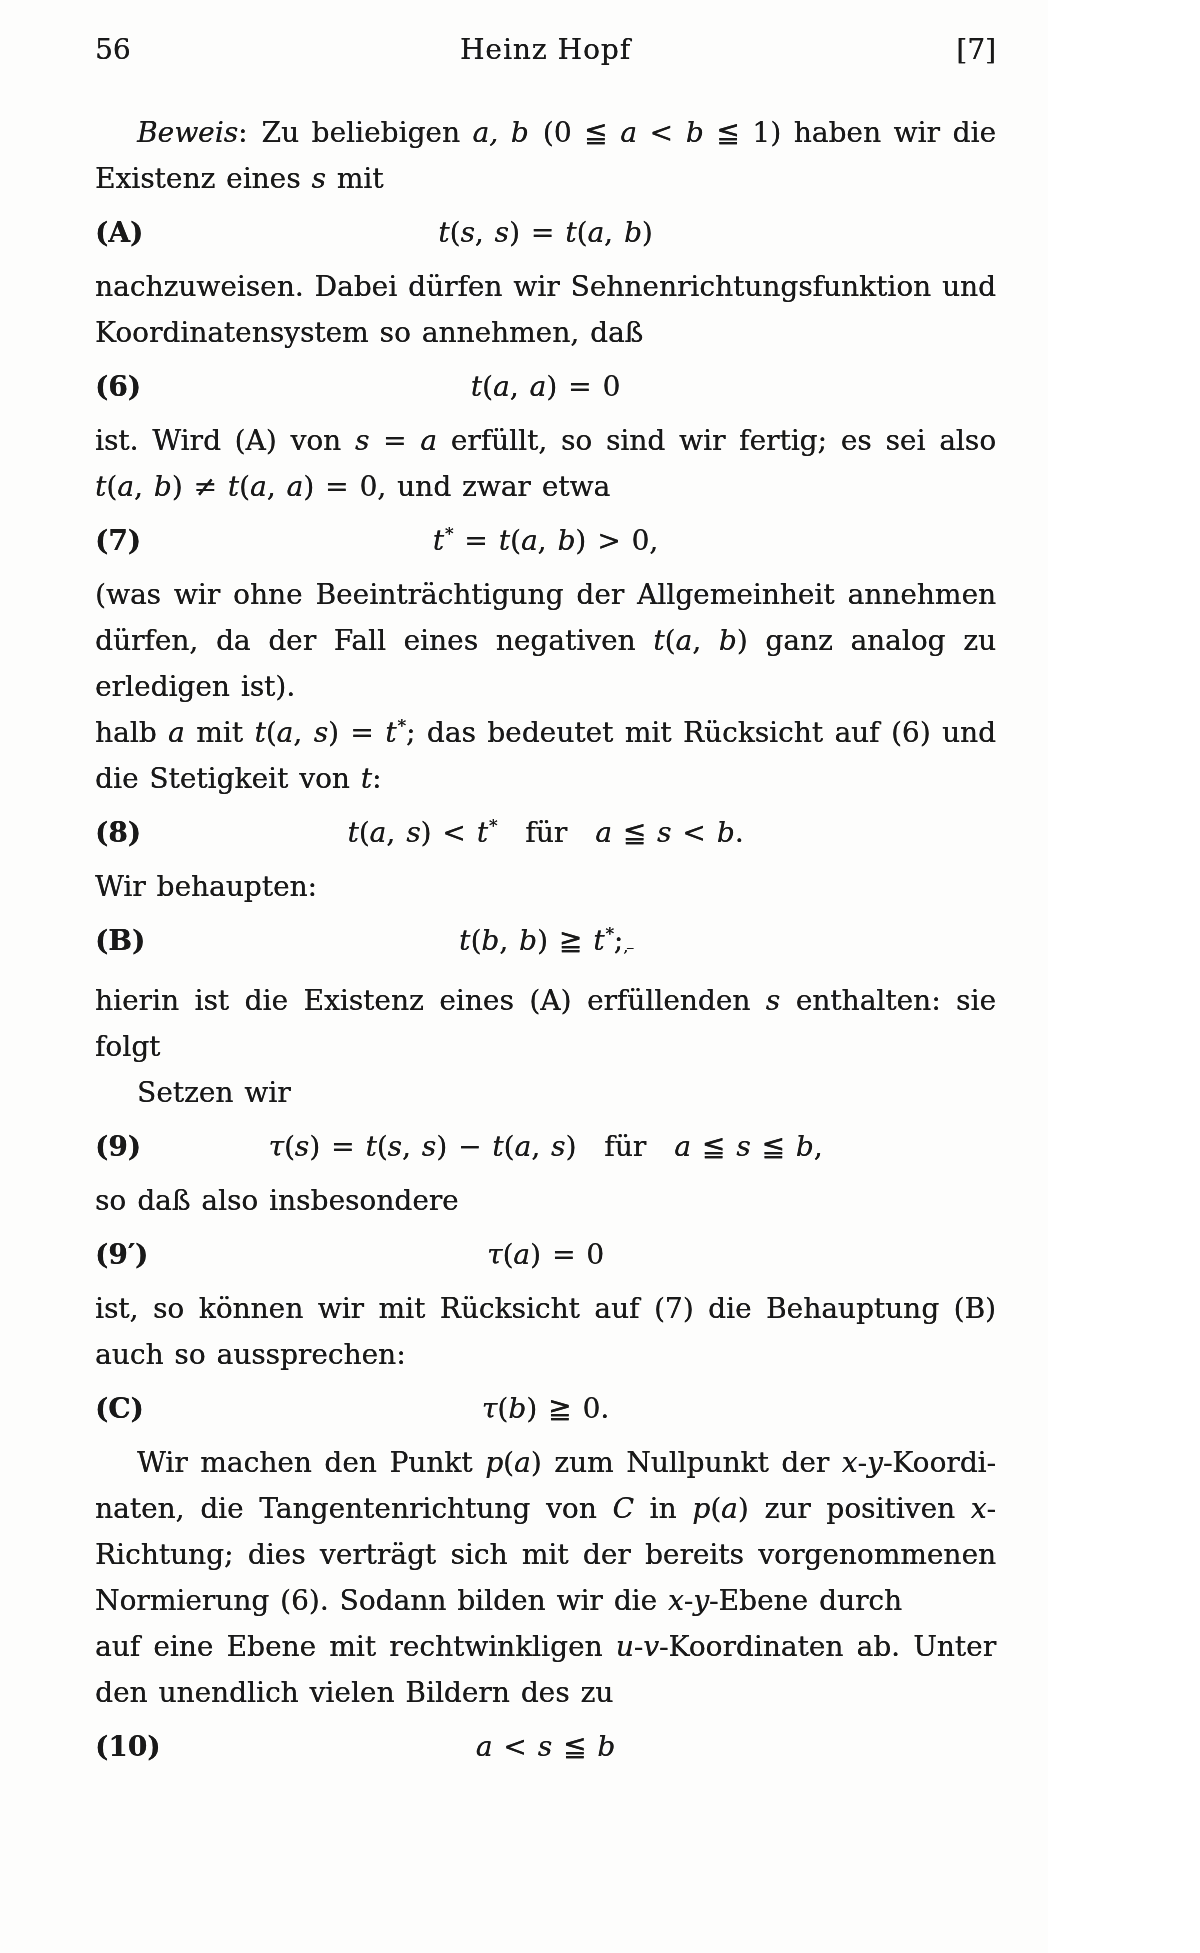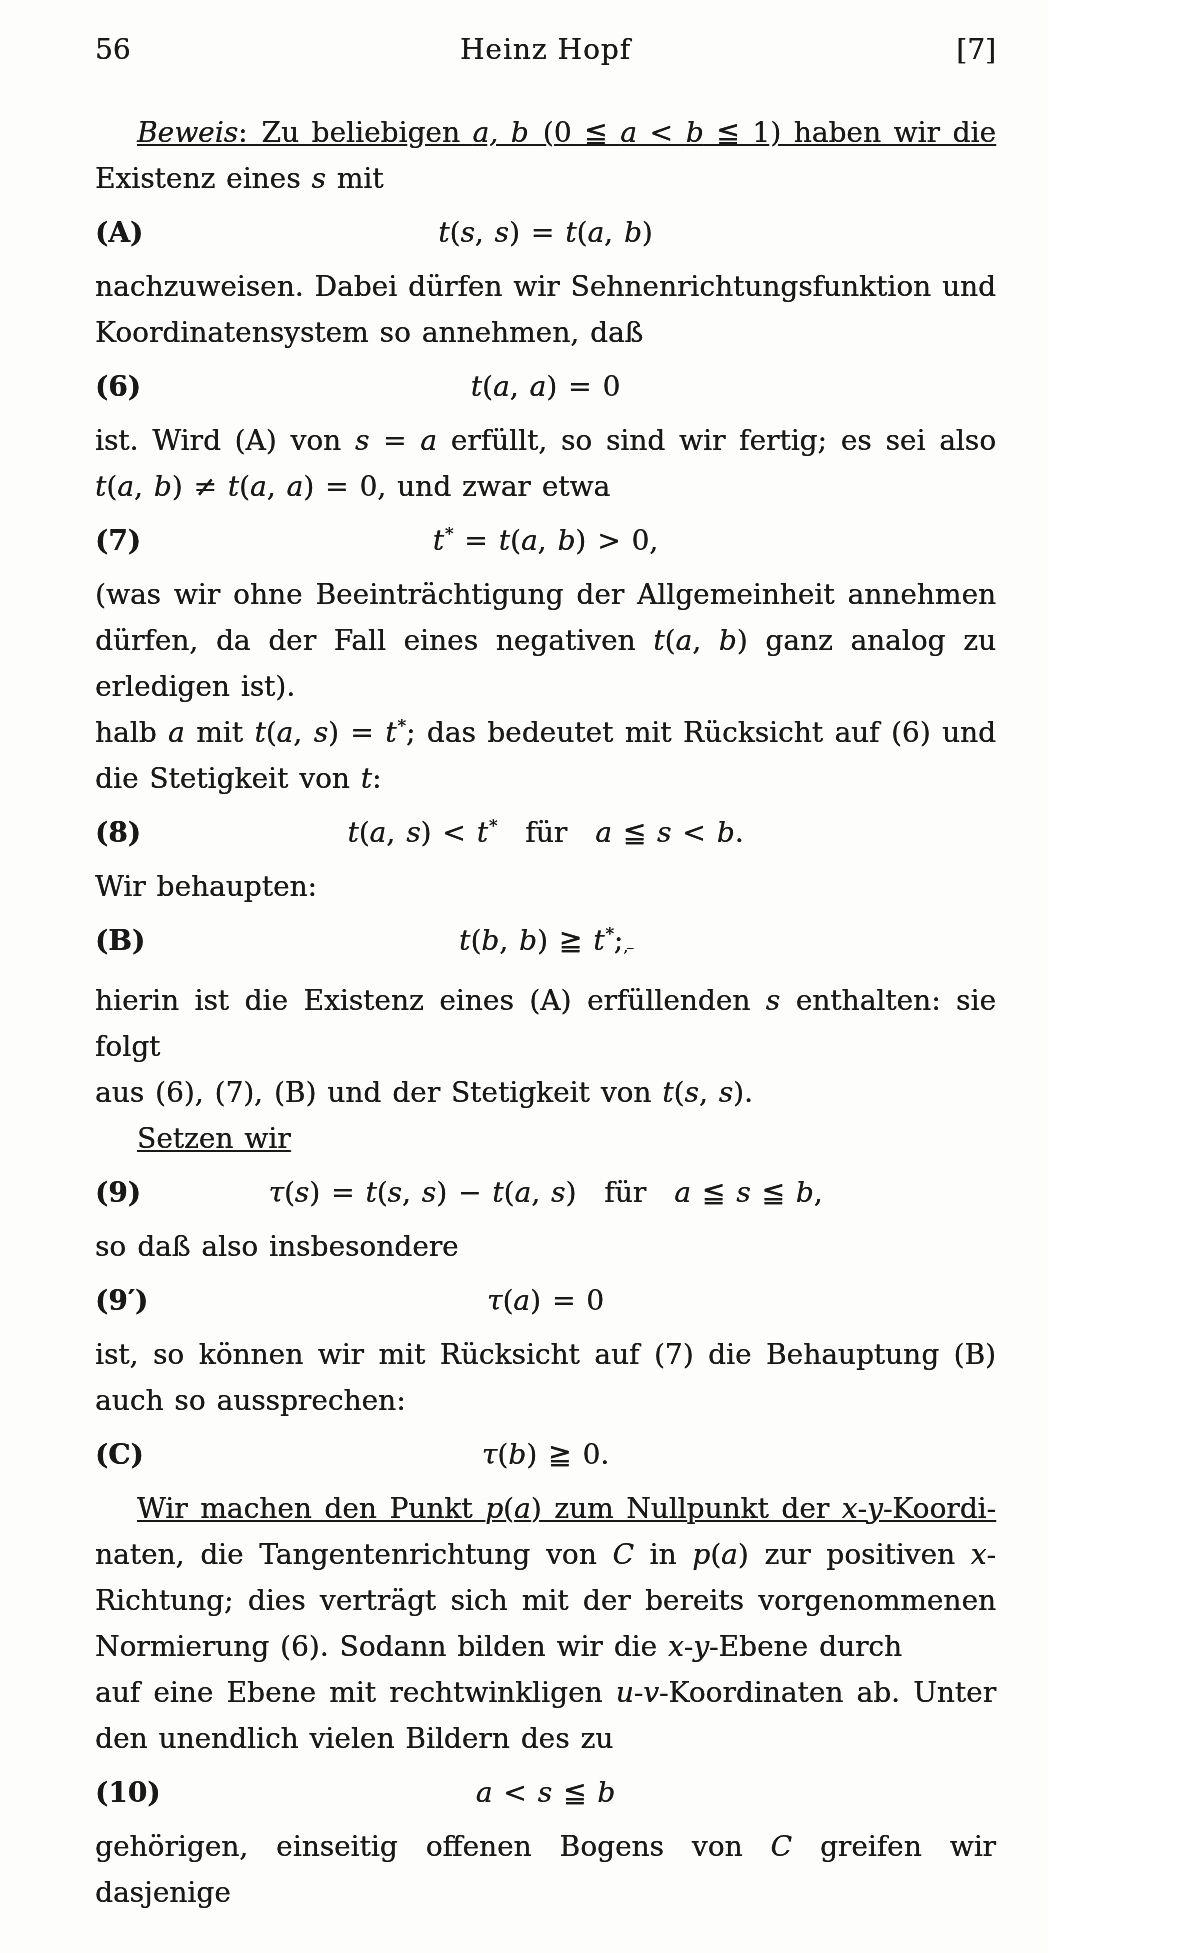--- a/index.html
+++ b/index.html
@@ -22,21 +22,21 @@
   .h-side{width:150px;}
   .h-title{flex:1;text-align:center;font-weight:normal;letter-spacing:1px;}
   .h-ref{width:150px;text-align:right;}
   .ln{
     font-size:28px;line-height:46px;
     text-align:justify;text-align-last:justify;
     word-spacing:2px;
     white-space:normal;
   }
   .ln.end{text-align-last:left;}
-  .ln.ind{text-indent:42px;text-decoration:underline;}
+  .ln.ind{text-indent:42px;}
   .eq{
     position:relative;
     font-size:28px;line-height:46px;
     margin:8px 0;
     text-align:center;
     word-spacing:2px;
   }
   .eqlabel{
     position:absolute;left:0;top:0;
     font-weight:bold;
@@ -83,21 +83,20 @@
     <div class="eq">
       <span class="eqlabel">(8)</span>
       <span class="eqbody"><span class="it">t</span><span>(</span><span class="it">a</span><span>, </span><span class="it">s</span><span>) &lt; </span><span class="it">t</span><sup>*</sup><span> für </span><span class="it">a</span><span> ≦ </span><span class="it">s</span><span> &lt; </span><span class="it">b</span><span>.</span></span>
     </div>
     <div class="ln end"><span>Wir behaupten:</span></div>
     <div class="eq">
       <span class="eqlabel">(B)</span>
       <span class="eqbody"><span class="it">t</span><span>(</span><span class="it">b</span><span>, </span><span class="it">b</span><span>) ≧ </span><span class="it">t</span><sup>*</sup><span>;</span><span class="art">,–</span></span>
     </div>
     <div class="ln"><span>hierin ist die Existenz eines (A) erfüllenden </span><span class="it">s</span><span> enthalten: sie folgt</span></div>
-    <div class="ln end"><span>aus (6), (7), (B) und der Stetigkeit von </span><span class="it">t</span><span>(</span><span class="it">s</span><span>, </span><span class="it">s</span><span>).</span></div>
     <div class="ln ind end"><span>Setzen wir</span></div>
     <div class="eq">
       <span class="eqlabel">(9)</span>
       <span class="eqbody"><span class="it">τ</span><span>(</span><span class="it">s</span><span>) = </span><span class="it">t</span><span>(</span><span class="it">s</span><span>, </span><span class="it">s</span><span>) − </span><span class="it">t</span><span>(</span><span class="it">a</span><span>, </span><span class="it">s</span><span>) für </span><span class="it">a</span><span> ≦ </span><span class="it">s</span><span> ≦ </span><span class="it">b</span><span>,</span></span>
     </div>
     <div class="ln end"><span>so daß also insbesondere</span></div>
     <div class="eq">
       <span class="eqlabel">(9′)</span>
       <span class="eqbody"><span class="it">τ</span><span>(</span><span class="it">a</span><span>) = 0</span></span>
     </div>
@@ -110,16 +109,15 @@
     <div class="ln ind"><span>Wir machen den Punkt </span><span class="it">p</span><span>(</span><span class="it">a</span><span>) zum Nullpunkt der </span><span class="it">x</span><span>-</span><span class="it">y</span><span>-Koordi-</span></div>
     <div class="ln"><span>naten, die Tangentenrichtung von </span><span class="it">C</span><span> in </span><span class="it">p</span><span>(</span><span class="it">a</span><span>) zur positiven </span><span class="it">x</span><span>-</span></div>
     <div class="ln"><span>Richtung; dies verträgt sich mit der bereits vorgenommenen</span></div>
     <div class="ln end"><span>Normierung (6). Sodann bilden wir die </span><span class="it">x</span><span>-</span><span class="it">y</span><span>-Ebene durch</span></div>
     <div class="ln"><span>auf eine Ebene mit rechtwinkligen </span><span class="it">u</span><span>-</span><span class="it">v</span><span>-Koordinaten ab. Unter</span></div>
     <div class="ln end"><span>den unendlich vielen Bildern des zu</span></div>
     <div class="eq">
       <span class="eqlabel">(10)</span>
       <span class="eqbody"><span class="it">a</span><span> &lt; </span><span class="it">s</span><span> ≦ </span><span class="it">b</span></span>
     </div>
-    <div class="ln"><span>gehörigen, einseitig offenen Bogens von </span><span class="it">C</span><span> greifen wir dasjenige</span></div>
   </div>
 
 </div>
 
 </body></html>

